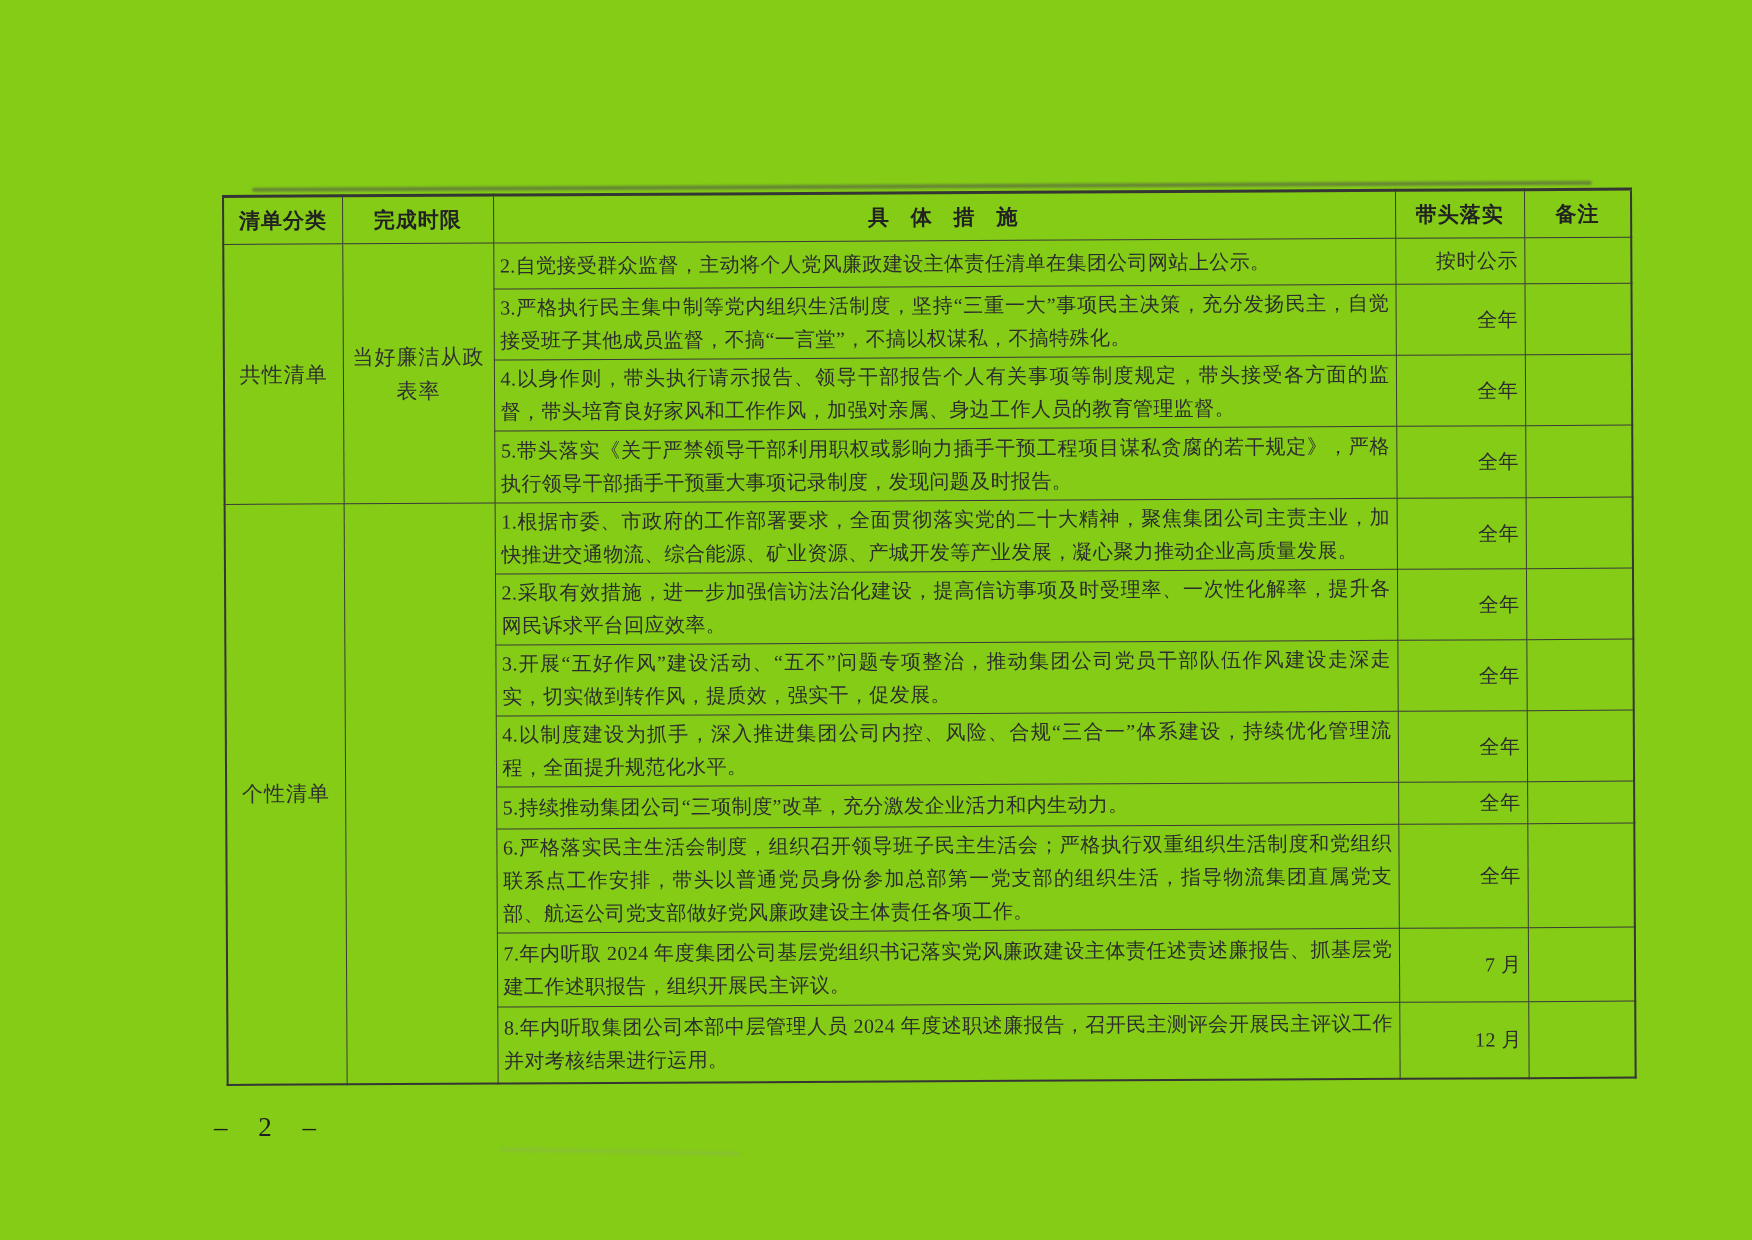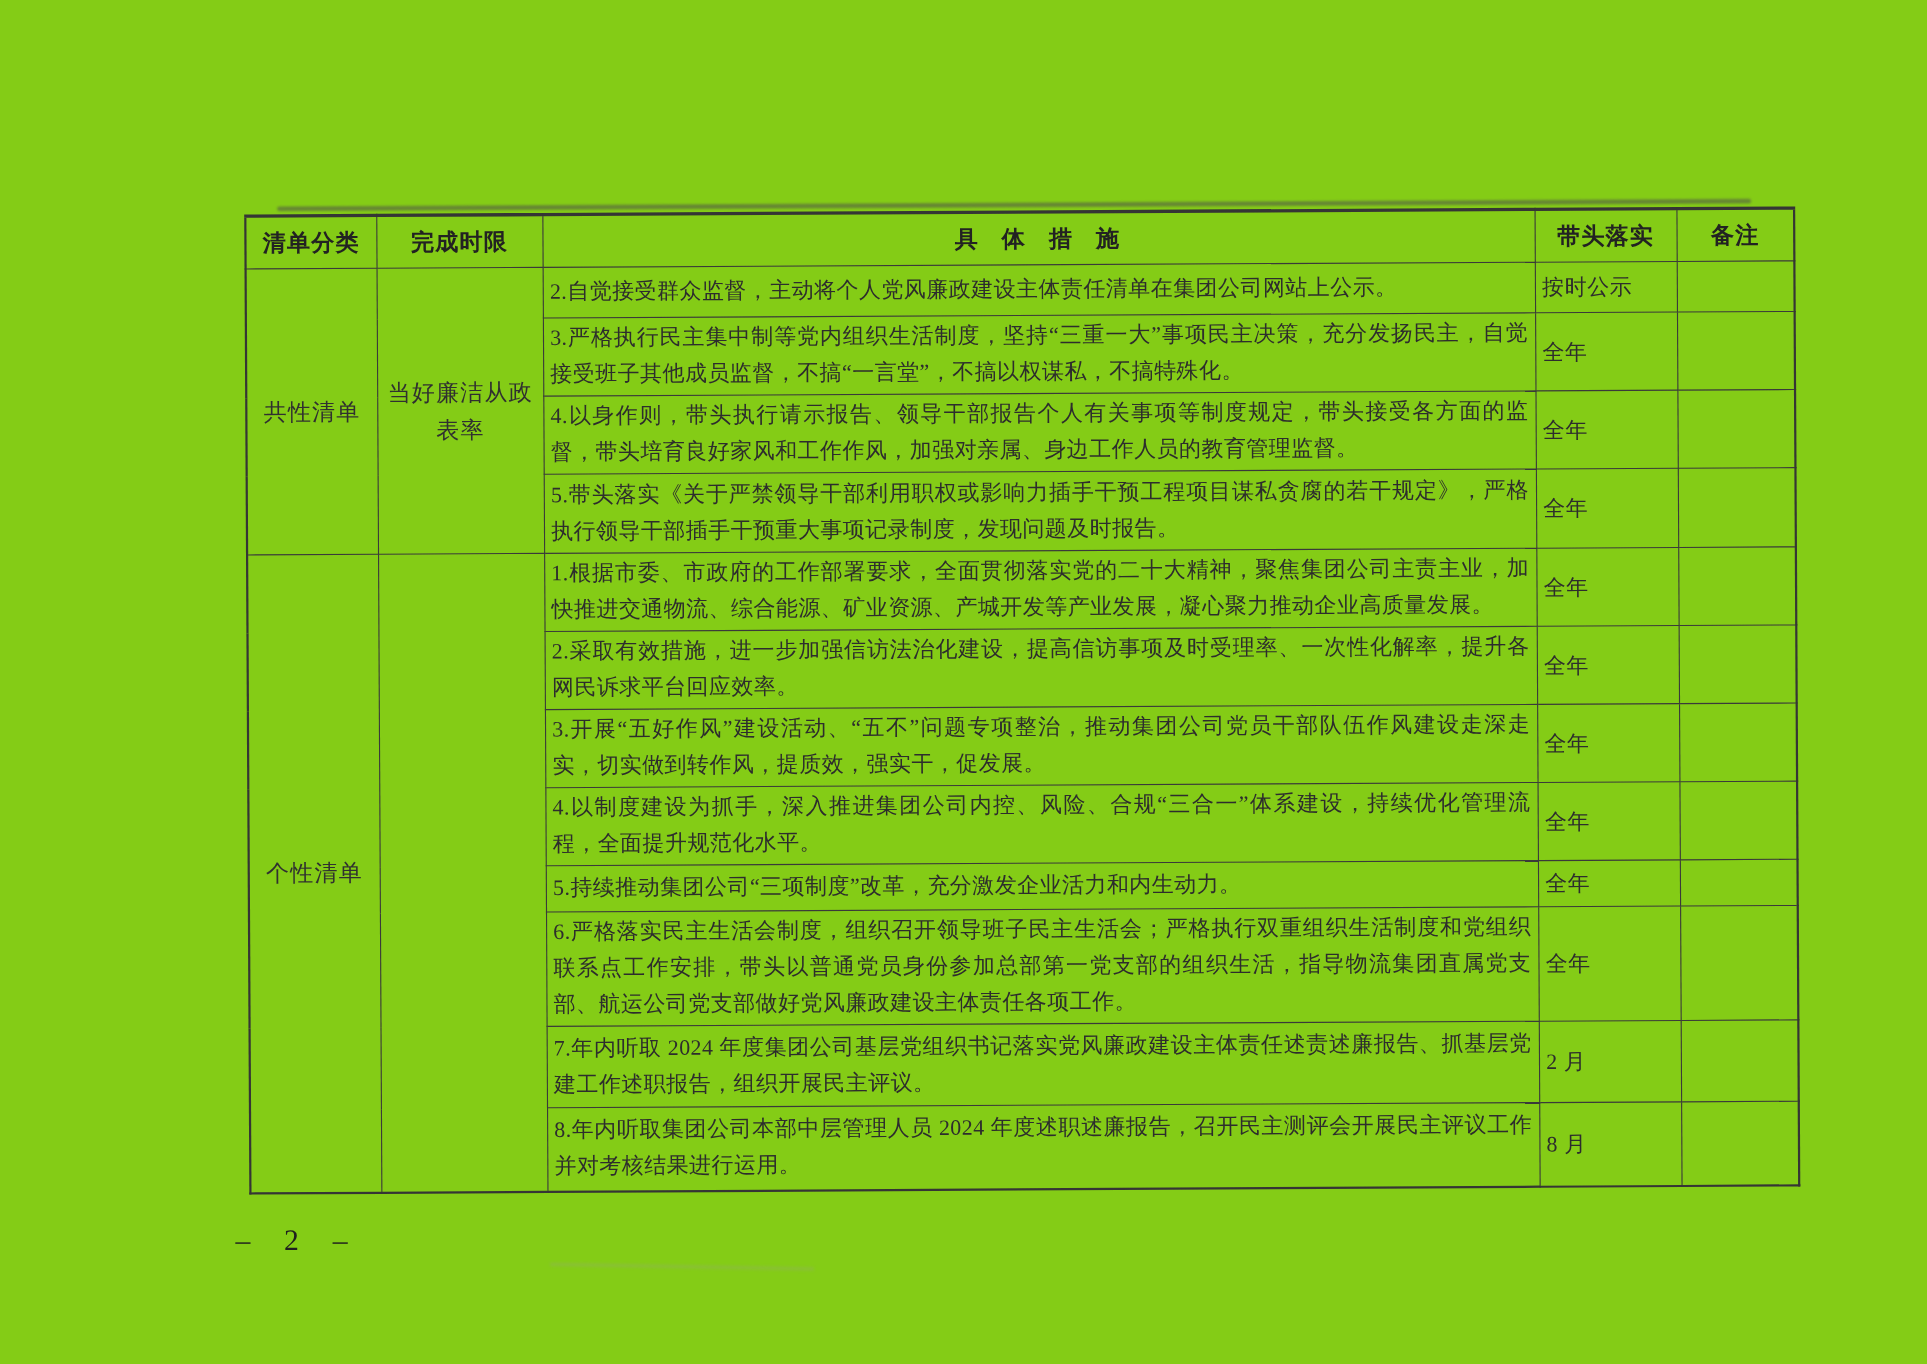--- a/index.html
+++ b/index.html
@@ -89,21 +89,21 @@
     font-size: 20px;
     line-height: 33px;
     text-align: justify;
     text-justify: inter-ideograph;
     letter-spacing: 0.4px;
     padding: 3px 10px 3px 11px;
     color: #2d2d2d;
   }
   td.deadline-cell {
     font-size: 20px;
-    text-align: left;
+    text-align: right;
     letter-spacing: 0.5px;
     color: #2d2d2d;
   }
   td.remark-cell { font-size: 20px; text-align: center; }
   .page-number {
     position: absolute;
     left: 214px;
     top: 1112px;
     font-size: 27px;
     color: #1f1f1f;
@@ -188,26 +188,26 @@
         <td class="deadline-cell">全年</td>
         <td class="remark-cell"></td>
       </tr>
       <tr style="height:96px;">
         <td class="measure-cell">6.严格落实民主生活会制度，组织召开领导班子民主生活会；严格执行双重组织生活制度和党组织联系点工作安排，带头以普通党员身份参加总部第一党支部的组织生活，指导物流集团直属党支部、航运公司党支部做好党风廉政建设主体责任各项工作。</td>
         <td class="deadline-cell">全年</td>
         <td class="remark-cell"></td>
       </tr>
       <tr style="height:74px;">
         <td class="measure-cell">7.年内听取 2024 年度集团公司基层党组织书记落实党风廉政建设主体责任述责述廉报告、抓基层党建工作述职报告，组织开展民主评议。</td>
-        <td class="deadline-cell">2 月</td>
+        <td class="deadline-cell">7 月</td>
         <td class="remark-cell"></td>
       </tr>
       <tr style="height:76px;">
         <td class="measure-cell">8.年内听取集团公司本部中层管理人员 2024 年度述职述廉报告，召开民主测评会开展民主评议工作并对考核结果进行运用。</td>
-        <td class="deadline-cell">8 月</td>
+        <td class="deadline-cell">12 月</td>
         <td class="remark-cell"></td>
       </tr>
     </tbody>
       </table>
   </div>
 
   <div class="page-number">– 2 –</div>
   <div class="bottom-smudge"></div>
 
 </div>

